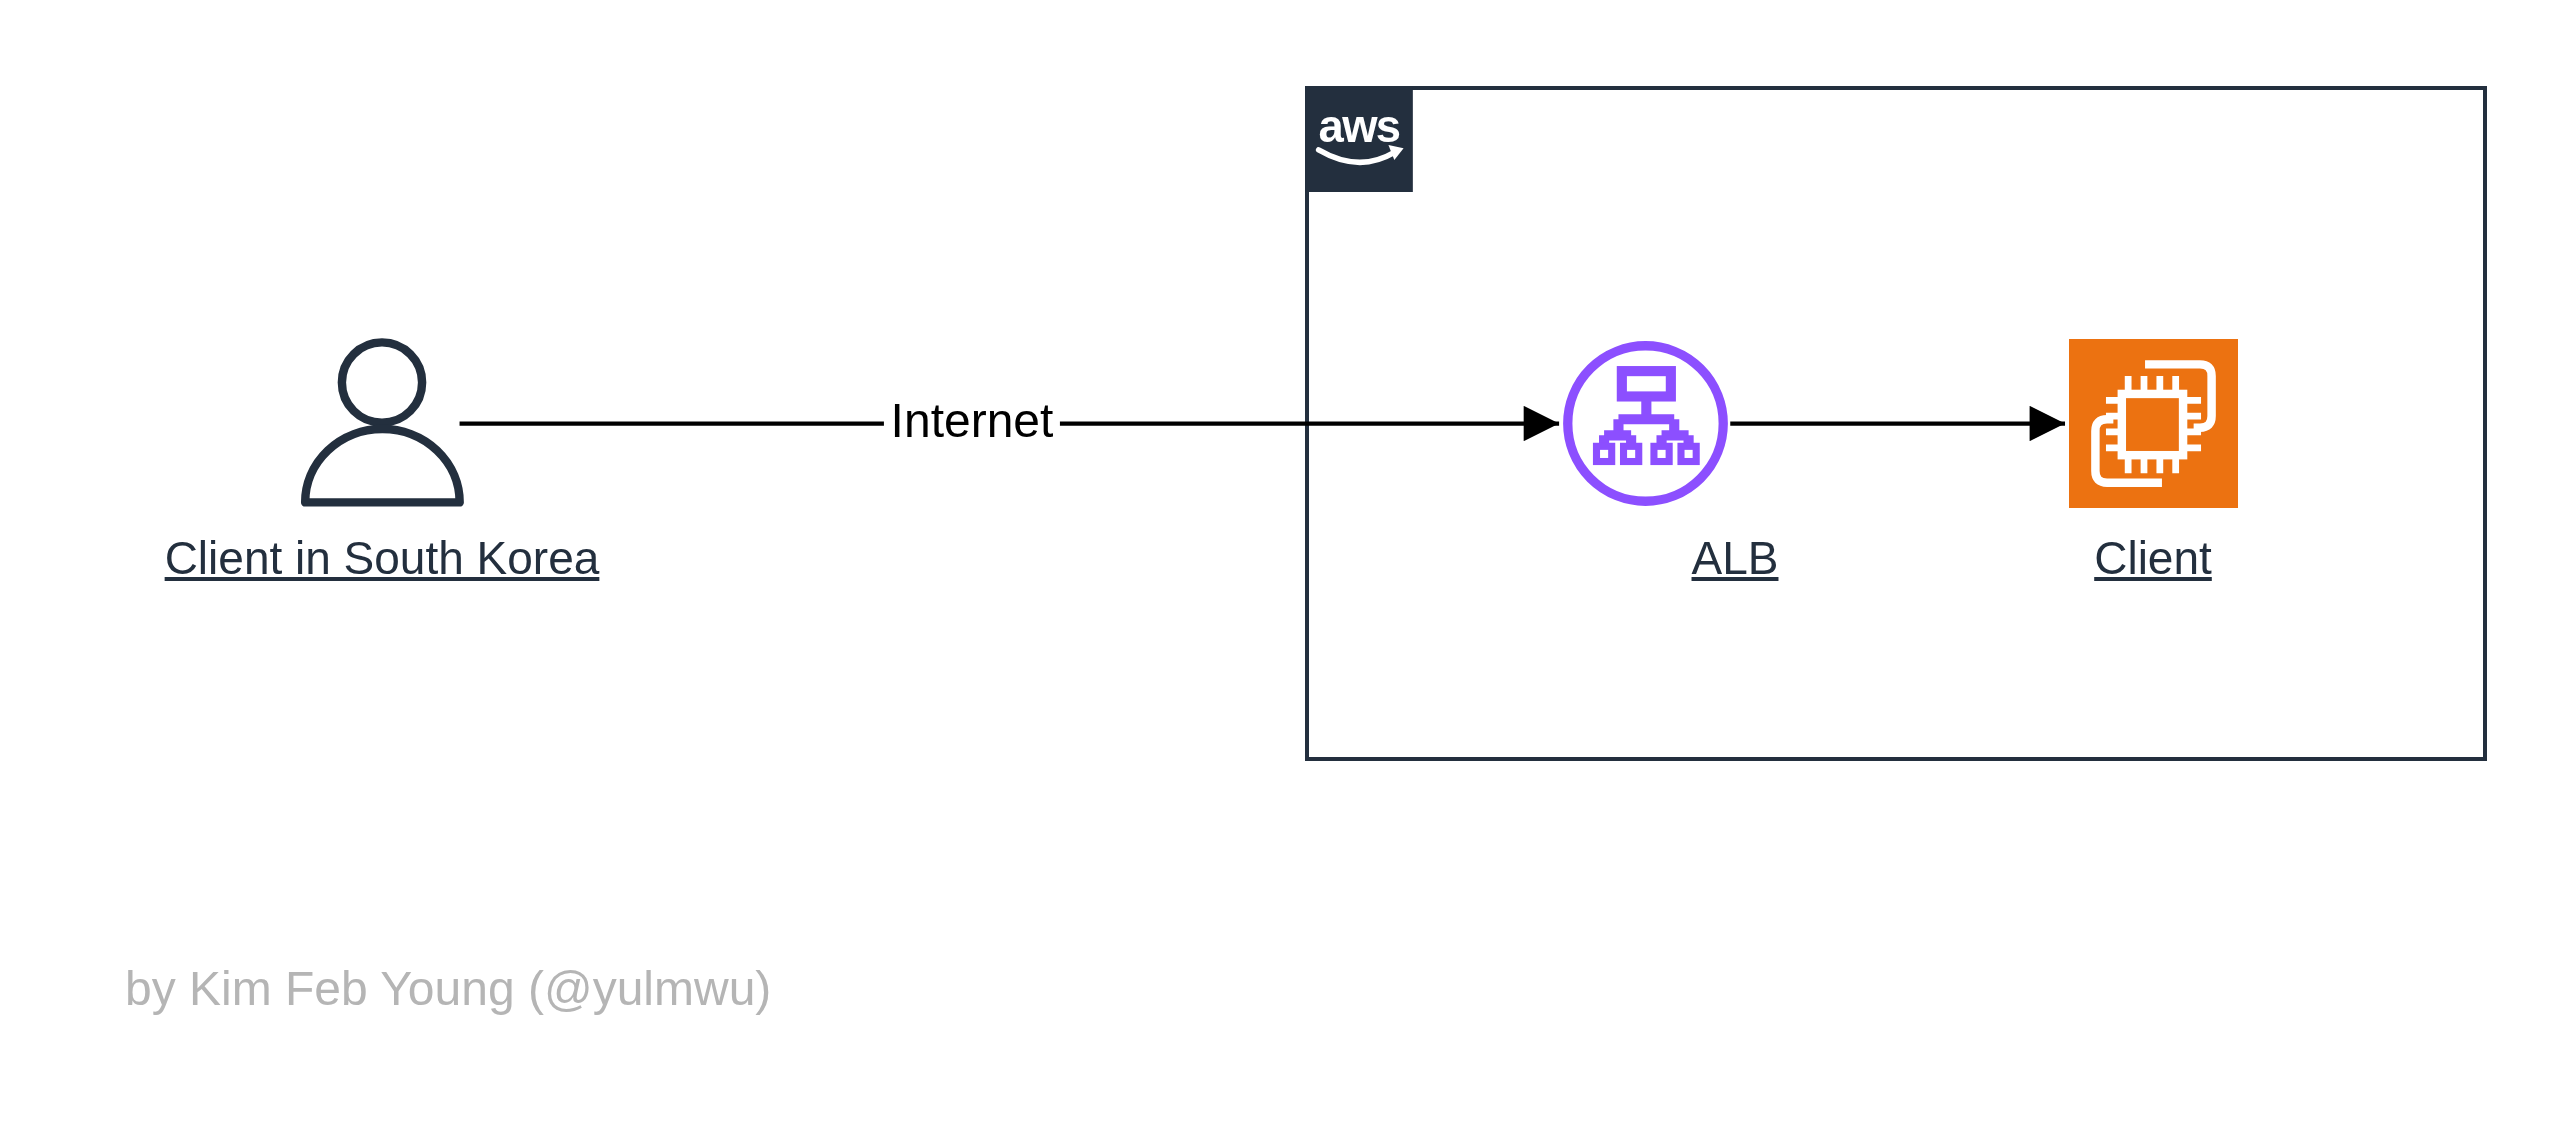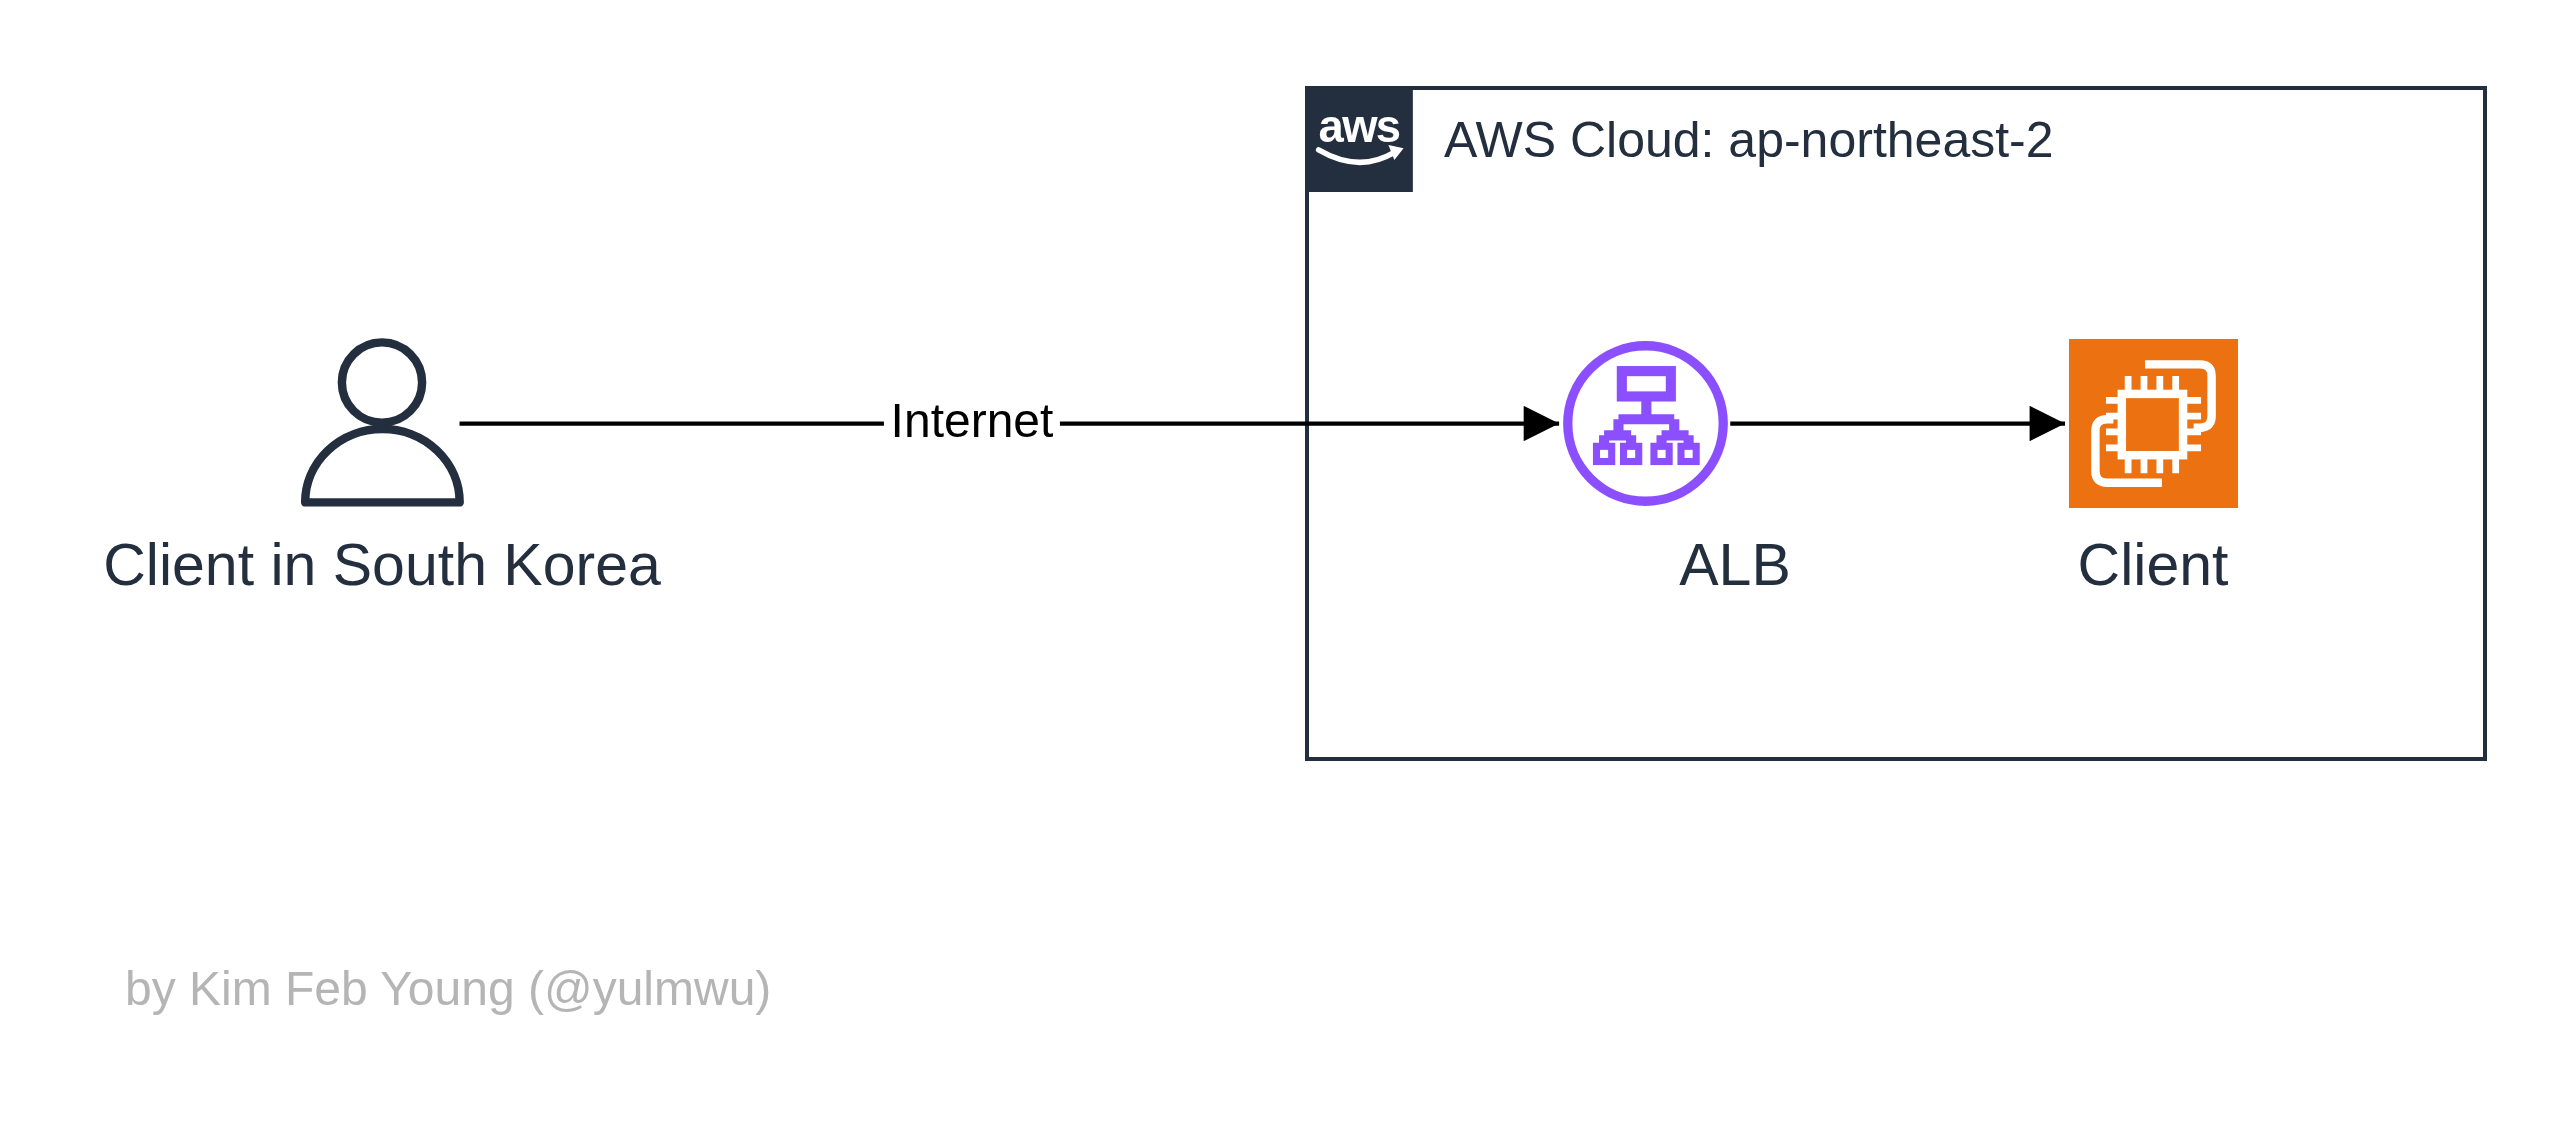--- a/index.html
+++ b/index.html
@@ -55,23 +55,24 @@
   
   .person-icon { position: absolute; left: 300px; top: 331px; width: 164px; height: 179px; }
   .alb-icon    { position: absolute; left: 1561px; top: 339px; width: 169px; height: 169px; }
   .server-icon { position: absolute; left: 2068px; top: 339px; width: 171px; height: 169px; }
 
   
   .node-label {
     position: absolute;
     top: 531px;
     transform: translateX(-50%);
-    font-size: 59px;
+    font-size: 46px;
     color: var(--navy);
     white-space: nowrap;
+    text-decoration: underline;
   }
   .label-client { left: 382px; }
   .label-alb    { left: 1735px; }
   .label-server { left: 2153px; }
 
   
   .edge-label {
     position: absolute;
     left: 972px; top: 422px;
     transform: translate(-50%, -52%);
@@ -107,21 +108,20 @@
     <line x1="2052" y1="502" x2="2449" y2="502" style="stroke: var(--arrow-black);" stroke-width="5" marker-end="url(#arrowhead)"></line>
   </svg>
 
   <svg class="aws-logo" viewBox="0 0 128 126" xmlns="http://www.w3.org/2000/svg">
     <rect x="0" y="0" width="128" height="126" style="fill: var(--navy);"></rect>
     <text x="64" y="66" text-anchor="middle" font-size="54" font-weight="bold" letter-spacing="-2" fill="#FFFFFF">aws</text>
     <path d="M 16,76 Q 64,104 106,79" fill="none" stroke="#FFFFFF" stroke-width="6.5" stroke-linecap="round"></path>
     <polygon points="117,74 99,70 106,88" fill="#FFFFFF"></polygon>
   </svg>
 
-  <div class="aws-title">AWS Cloud: ap-northeast-2</div>
 
   <svg class="person-icon" viewBox="0 0 97 106" xmlns="http://www.w3.org/2000/svg">
     <g fill="none" style="stroke: var(--navy);" stroke-width="5">
       <circle cx="48.5" cy="30.5" r="23.75"></circle>
       <path d="M 3,101.5 A 45.75,43.5 0 0 1 94.5,101.5 Z" stroke-linejoin="round"></path>
     </g>
   </svg>
 
   <svg class="alb-icon" viewBox="0 0 100 100" xmlns="http://www.w3.org/2000/svg">
     <g style="stroke: var(--purple);" fill="none">

